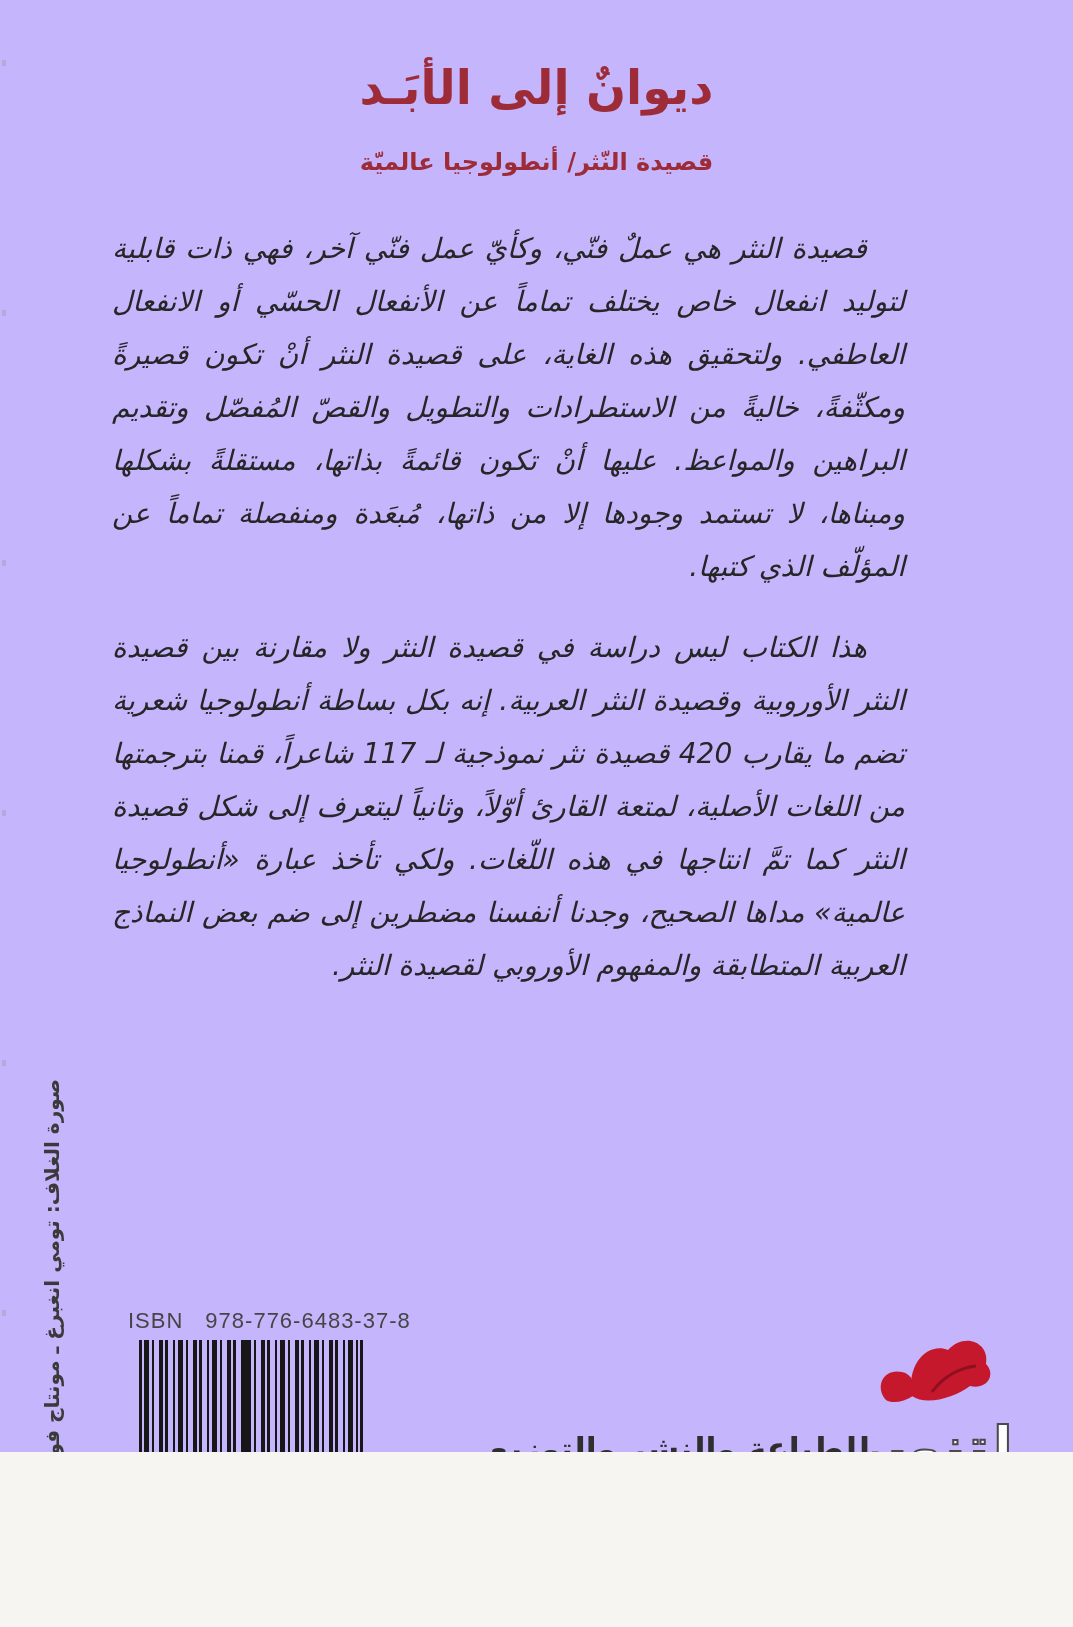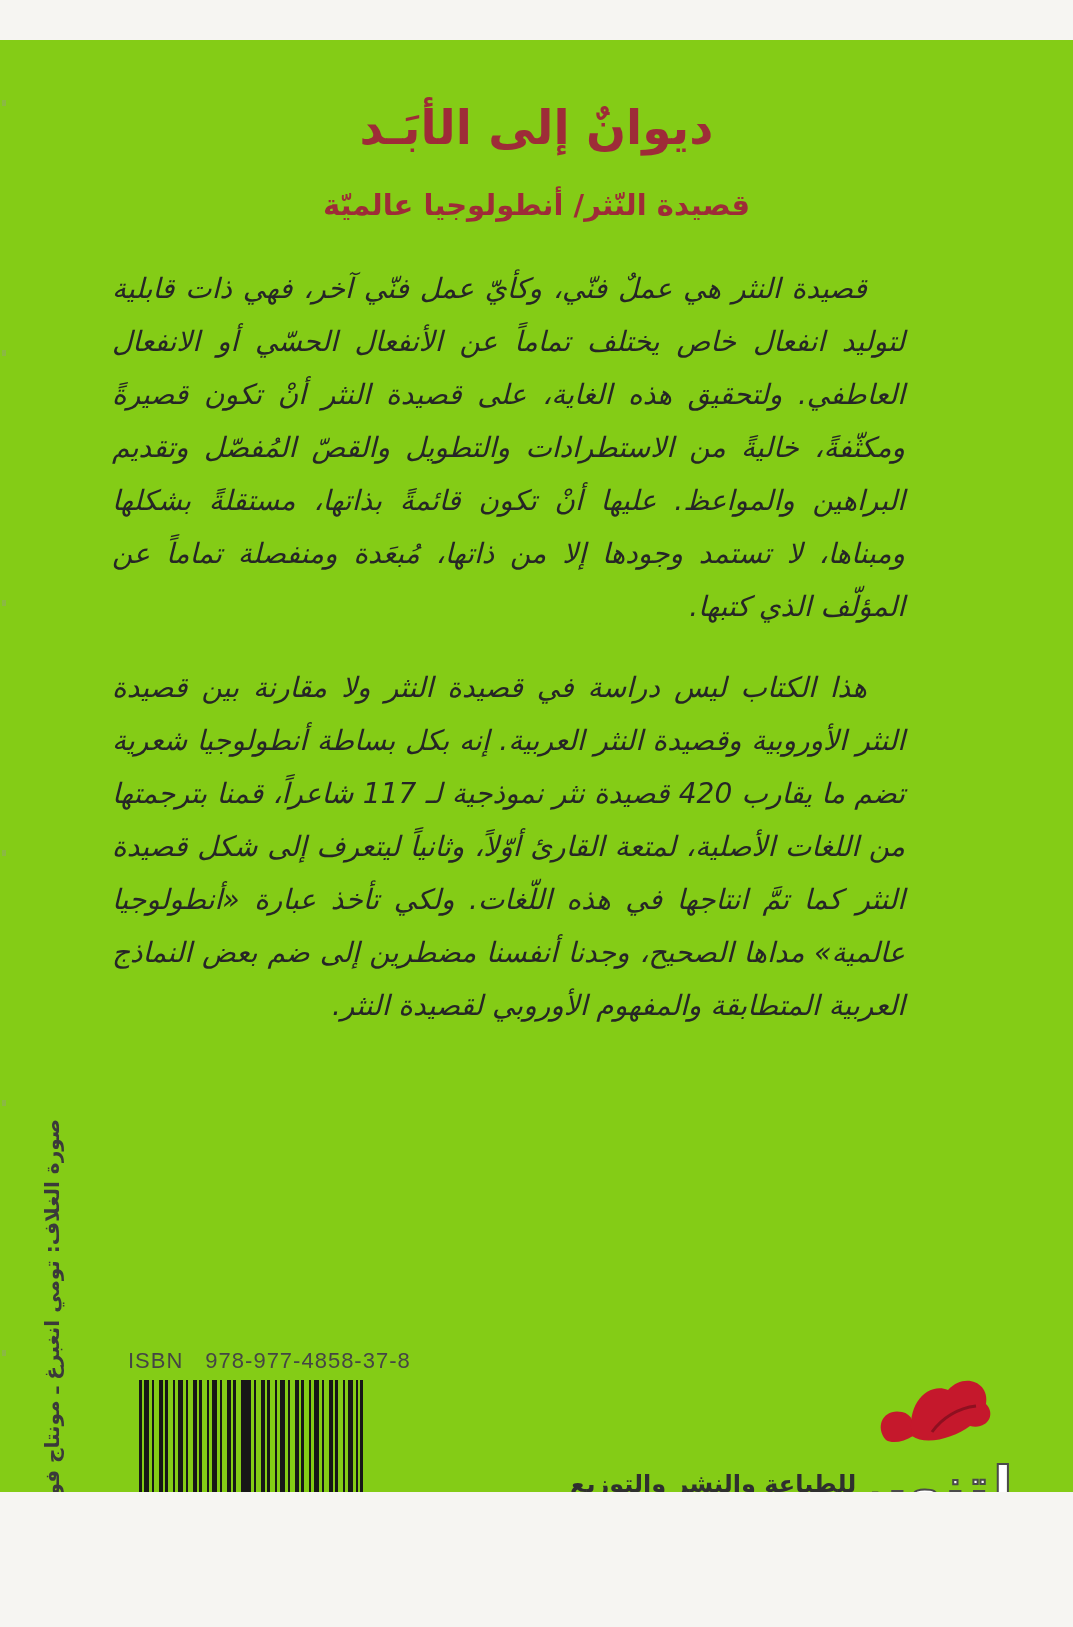--- a/index.html
+++ b/index.html
@@ -4,41 +4,40 @@
 <style>
   html, body { margin: 0; padding: 0; }
   body {
     width: 1073px; height: 1627px;
     background: #f6f5f2;
     font-family: "DejaVu Sans", sans-serif;
   }
   .page {
     position: relative;
     width: 1073px; height: 1452px;
-    background: #84cc16;
+    background: #c4b5fd;
     overflow: hidden;
-    margin-top: 40px;
   }
   
   .scan-edge {
     position: absolute; left: 2px; top: 60px; width: 4px; height: 1500px;
     background: repeating-linear-gradient(to bottom,
       rgba(150,150,150,.35) 0 6px, transparent 6px 250px);
   }
 
   .title {
     position: absolute; top: 60px; left: 0; width: 100%;
     text-align: center; direction: rtl;
     font-size: 47px; font-weight: bold; color: #9e2c38;
     letter-spacing: 1px;
   }
   .subtitle {
     position: absolute; top: 148px; left: 0; width: 100%;
     text-align: center; direction: rtl;
-    font-size: 29px; font-weight: bold; color: #9e2c38;
+    font-size: 24px; font-weight: bold; color: #9e2c38;
   }
 
   .body-text {
     position: absolute; top: 222px; left: 112px; width: 793px;
     direction: rtl; color: #262626;
     font-size: 28px; line-height: 53px;
     text-align: justify;
   }
   .body-text p { margin: 0 0 28px 0; text-indent: 38px; font-style: italic; }
 
@@ -82,21 +81,21 @@
     background: transparent;
   }
   .barcode .digits span { background: #fdfcfa; padding: 0 3px; }
 
   
   .publisher { position: absolute; left: 570px; top: 1322px; width: 440px; }
   .publisher-logo { position: absolute; right: 0; top: 0; width: 138px; height: 162px; }
   .publisher-tagline {
     position: absolute; right: 140px; top: 108px; width: 300px;
     direction: rtl; text-align: left;
-    font-size: 24px; font-weight: bold; color: #2f2f2f;
+    font-size: 32px; font-weight: bold; color: #2f2f2f;
     white-space: nowrap;
   }
   .publisher-rule {
     position: absolute; right: 3px; top: 164px; width: 432px; height: 4px;
     background: #c5182c;
   }
   .publisher-cities {
     position: absolute; right: 0; top: 176px; width: 440px;
     direction: rtl; text-align: center;
     font-size: 16px; font-weight: bold; color: #333333;
@@ -114,21 +113,21 @@
   <div class="subtitle">قصيدة النّثر/ أنطولوجيا عالميّة</div>
 
   <div class="body-text">
     <p>قصيدة النثر هي عملٌ فنّي، وكأيّ عمل فنّي آخر، فهي ذات قابلية لتوليد انفعال خاص يختلف تماماً عن الأنفعال الحسّي أو الانفعال العاطفي. ولتحقيق هذه الغاية، على قصيدة النثر أنْ تكون قصيرةً ومكثّفةً، خاليةً من الاستطرادات والتطويل والقصّ المُفصّل وتقديم البراهين والمواعظ. عليها أنْ تكون قائمةً بذاتها، مستقلةً بشكلها ومبناها، لا تستمد وجودها إلا من ذاتها، مُبعَدة ومنفصلة تماماً عن المؤلّف الذي كتبها.</p>
     <p>هذا الكتاب ليس دراسة في قصيدة النثر ولا مقارنة بين قصيدة النثر الأوروبية وقصيدة النثر العربية. إنه بكل بساطة أنطولوجيا شعرية تضم ما يقارب 420 قصيدة نثر نموذجية لـ 117 شاعراً، قمنا بترجمتها من اللغات الأصلية، لمتعة القارئ أوّلاً، وثانياً ليتعرف إلى شكل قصيدة النثر كما تمَّ انتاجها في هذه اللّغات. ولكي تأخذ عبارة «أنطولوجيا عالمية» مداها الصحيح، وجدنا أنفسنا مضطرين إلى ضم بعض النماذج العربية المتطابقة والمفهوم الأوروبي لقصيدة النثر.</p>
   </div>
 
   <div class="spine-credit">صورة الغلاف: تومي انغبرغ ـ مونتاج فوتغرافي</div>
 
   <div class="isbn-line">
-    <span class="isbn-label">ISBN</span><span>978-977-4858-37-8</span>
+    <span class="isbn-label">ISBN</span><span>978-776-6483-37-8</span>
   </div>
 
   <div class="barcode">
     <div class="bars"></div>
     <div class="guard g-left"></div>
     <div class="guard g-mid"></div>
     <div class="guard g-right"></div>
     <div class="digits">
       <span>9</span>
       <span>915772</span>

